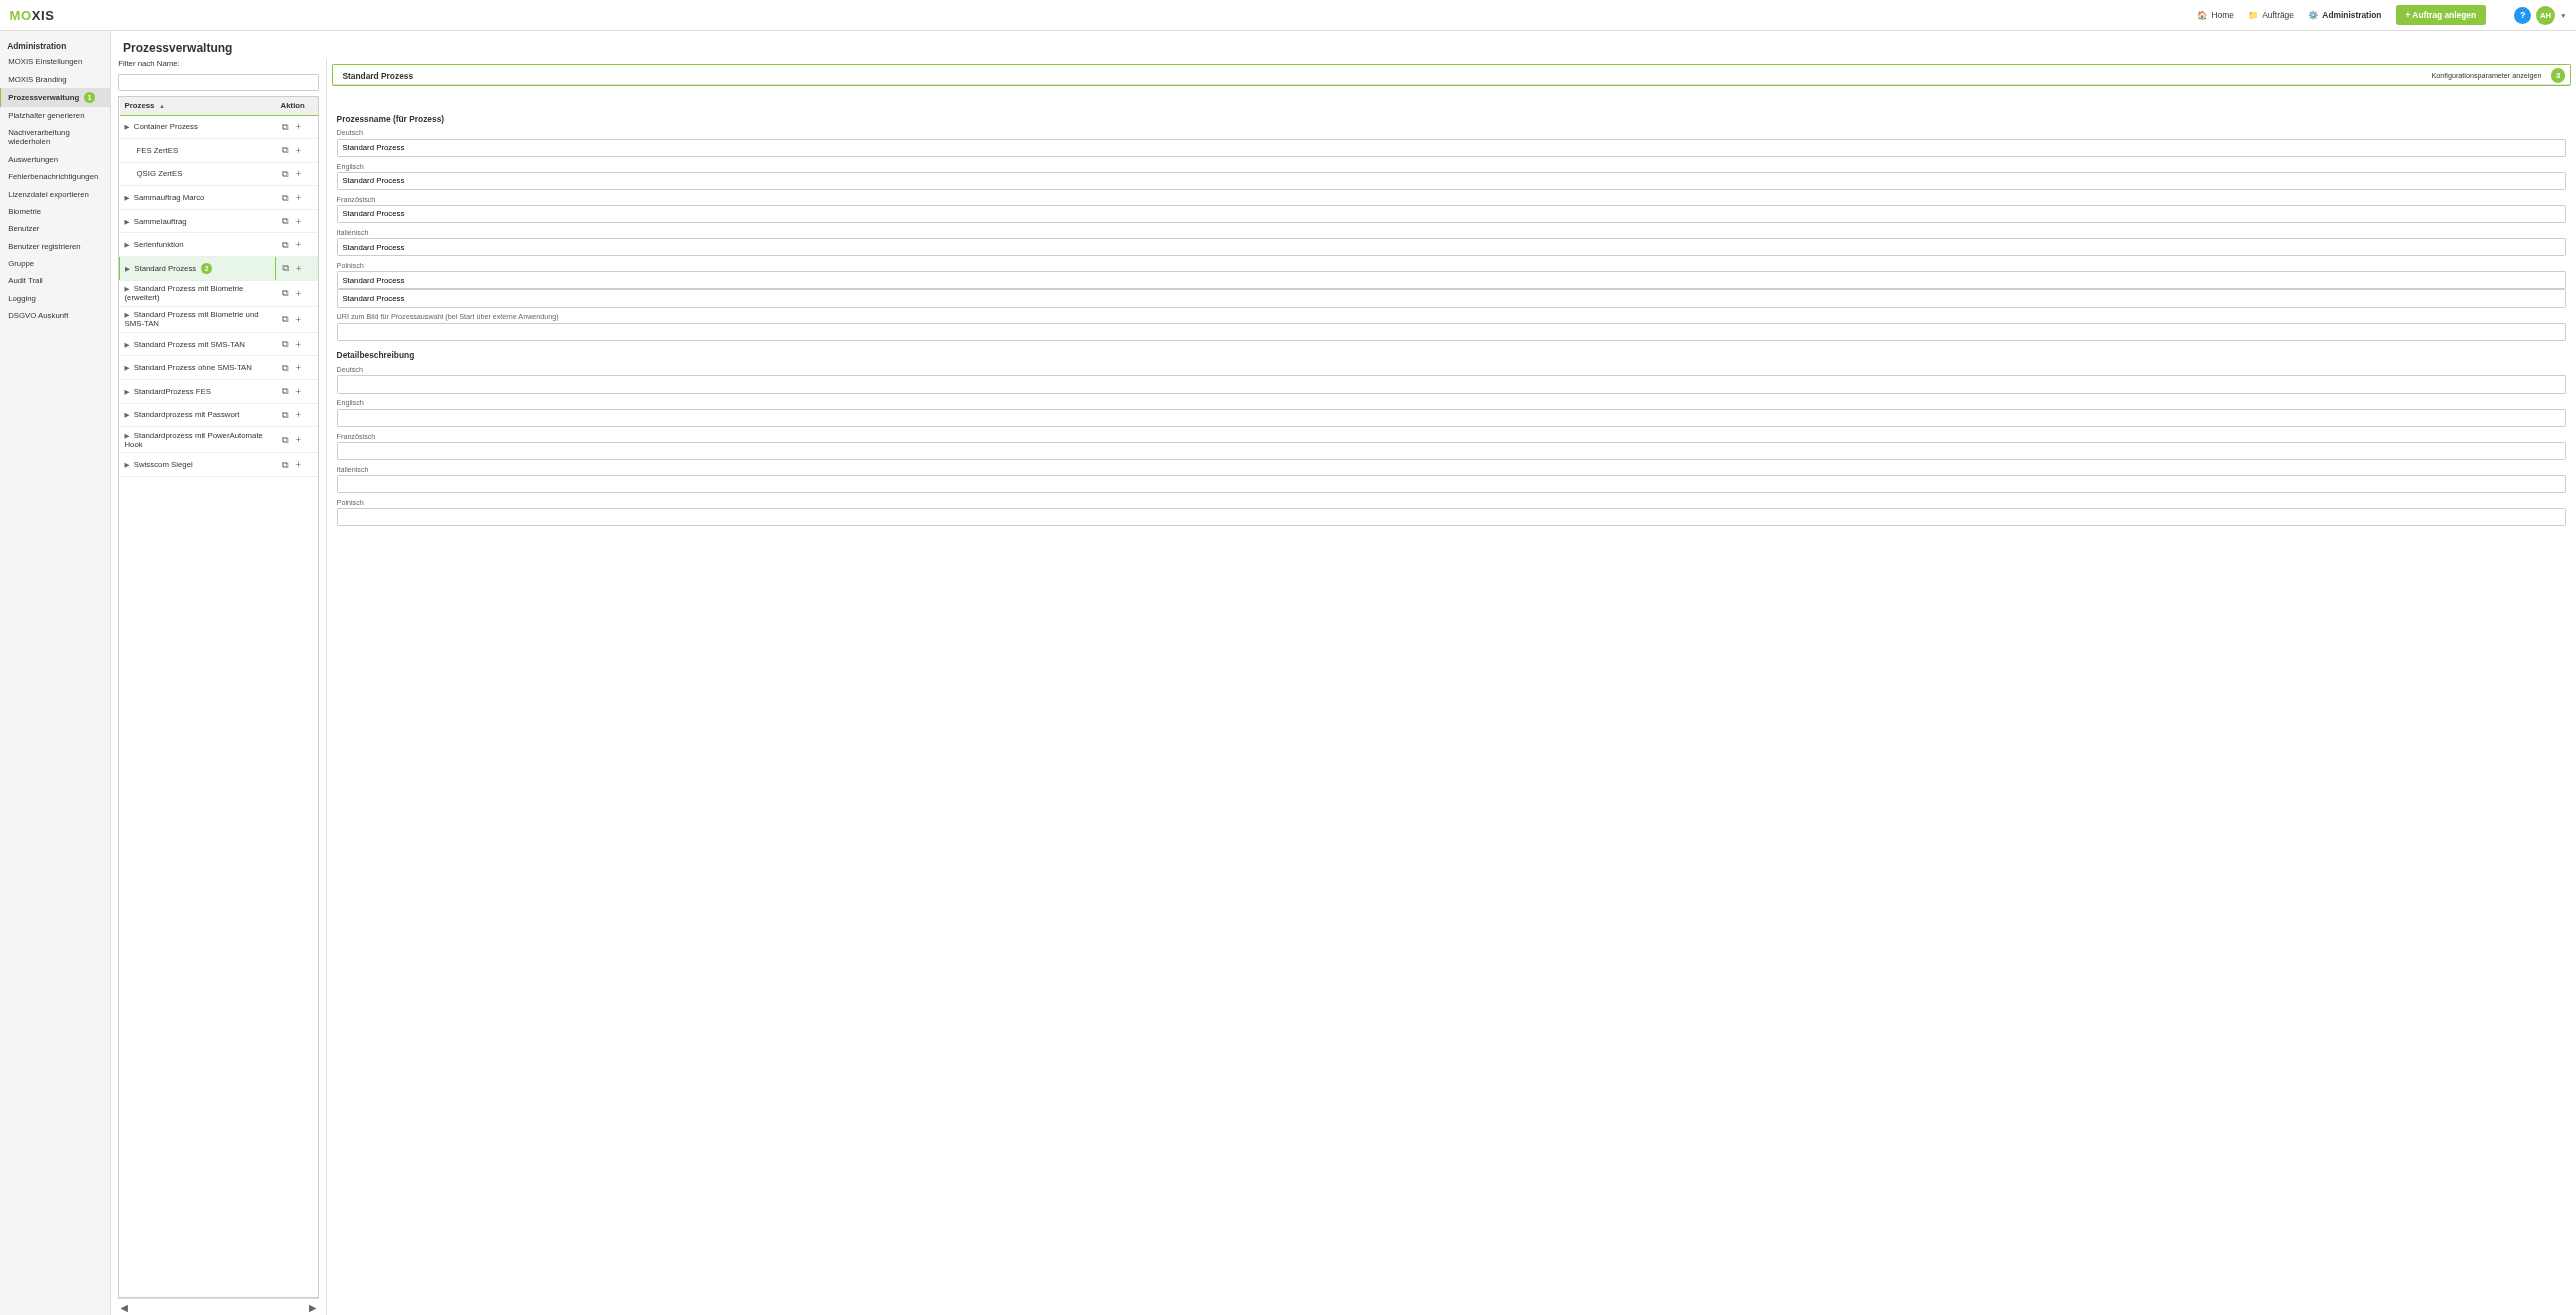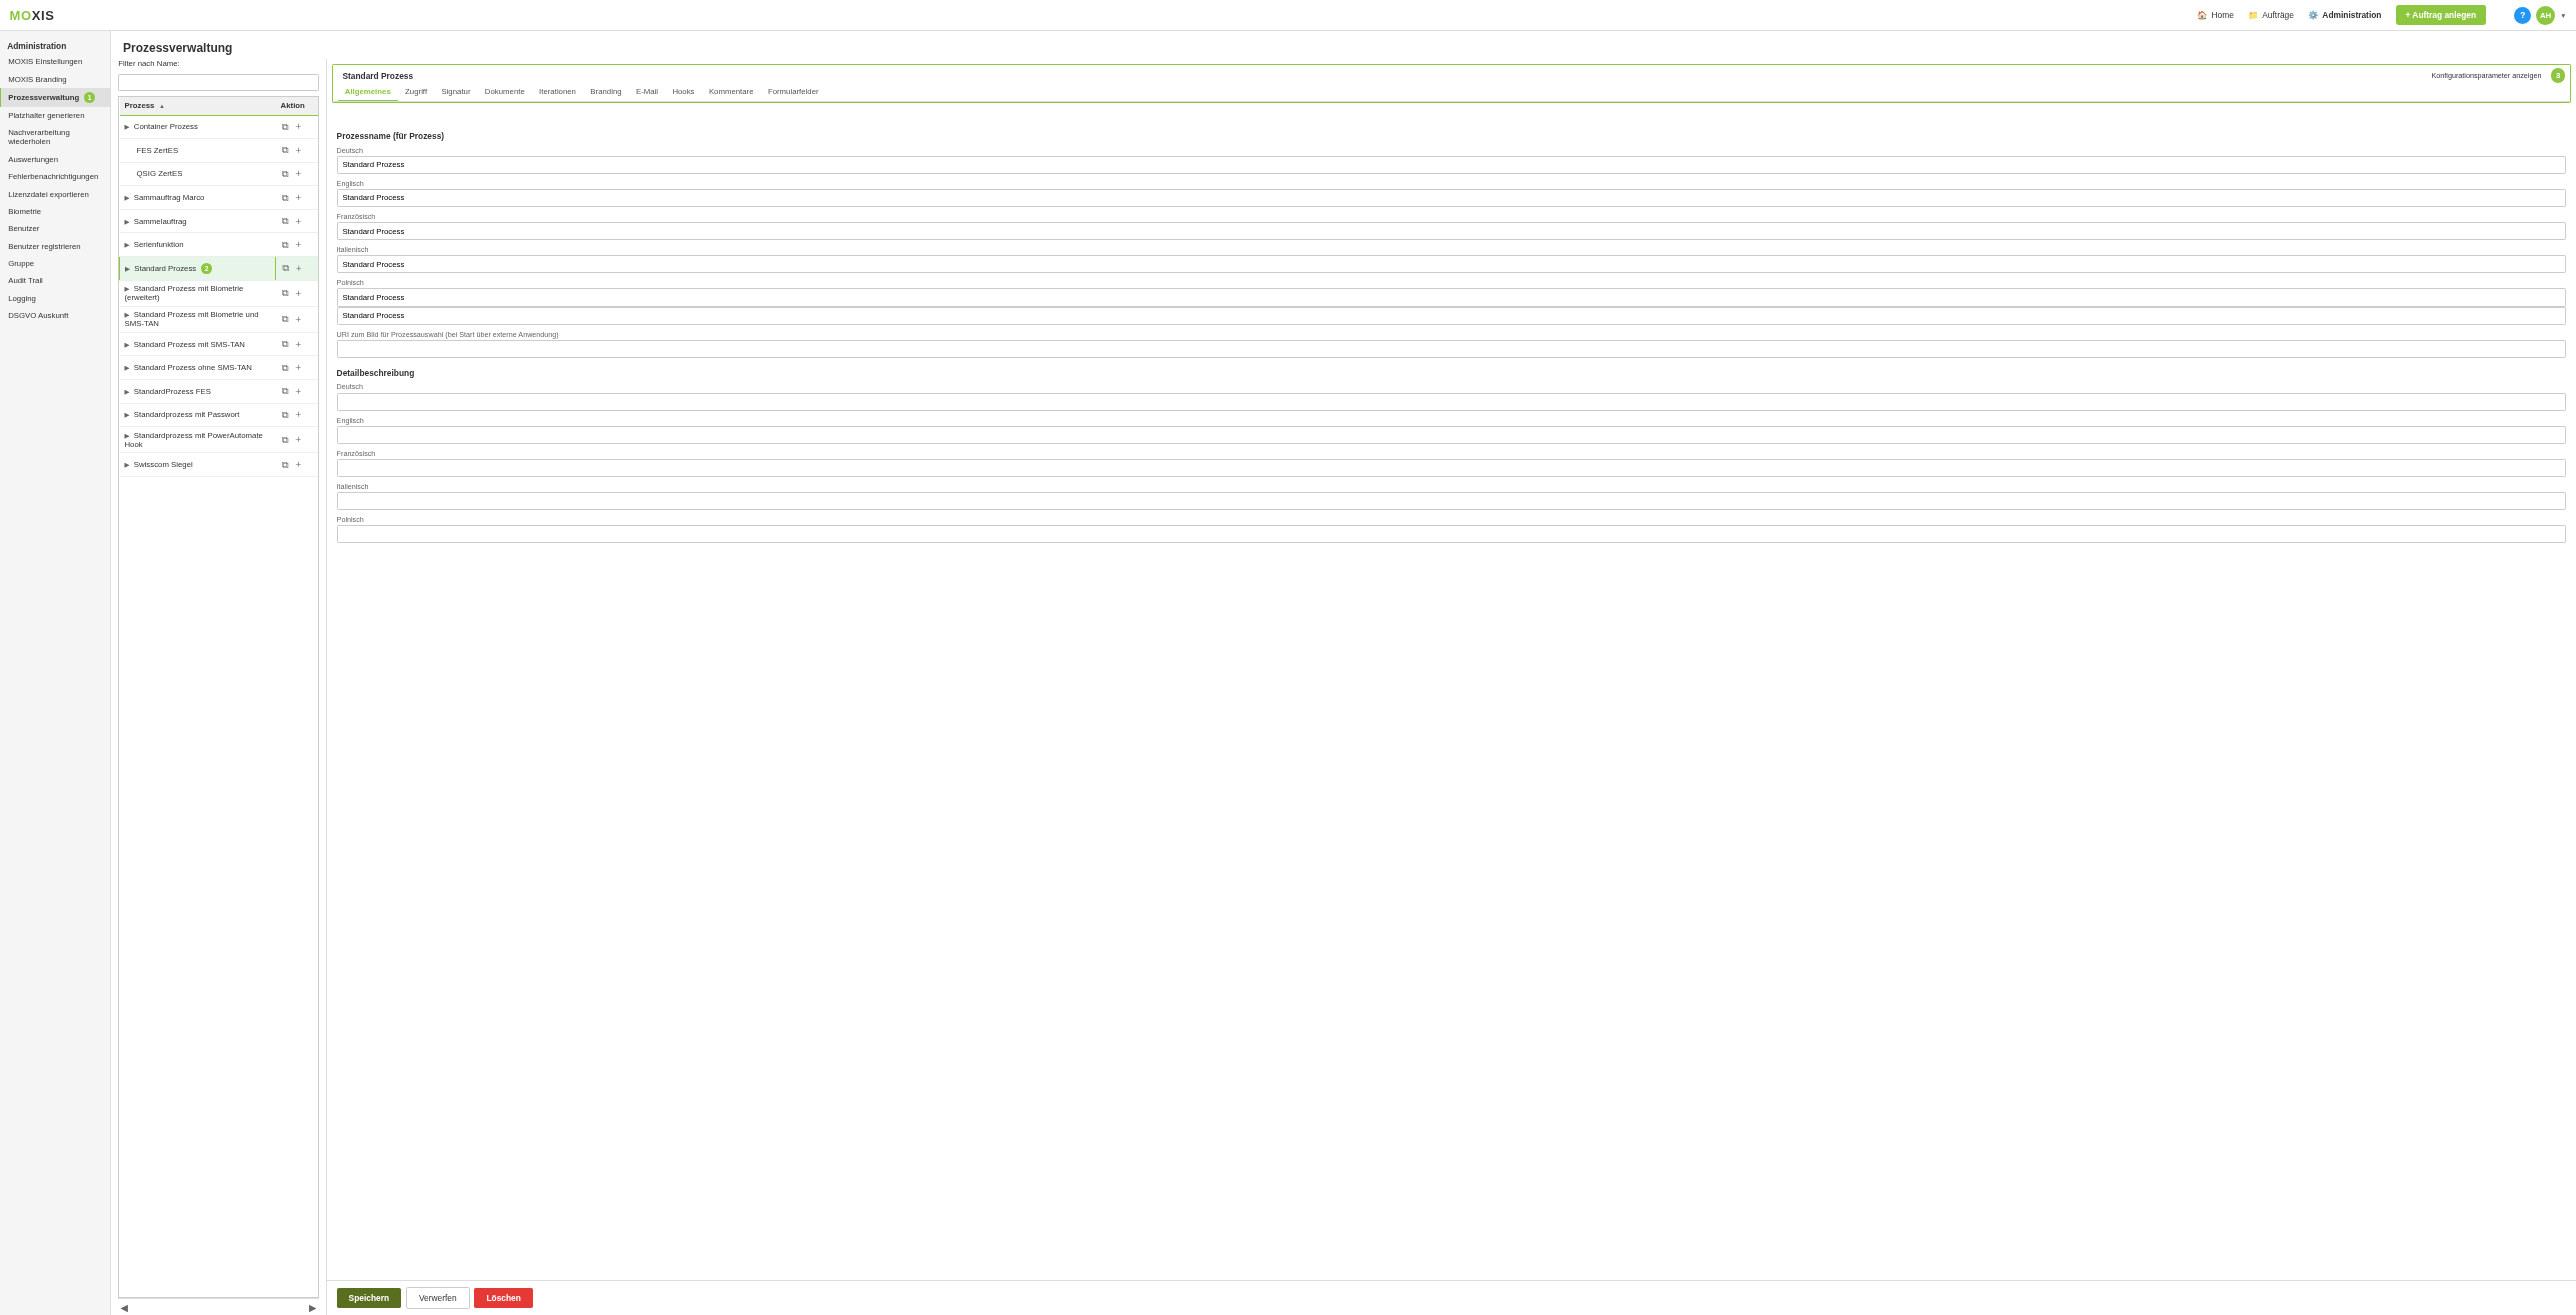--- a/index.html
+++ b/index.html
@@ -316,32 +316,20 @@
         <div class="detail-tabs-container">
           <div class="detail-tabs-header">
             <div style="display:flex; flex-direction:column; width:100%;">
               <div style="display:flex; align-items:center; justify-content:space-between;">
                 <div class="detail-panel-title">Standard Prozess</div>
                 <div style="display:flex; align-items:center; gap:2.4px;">
                   <span class="config-link">Konfigurationsparameter anzeigen</span>
                   <span class="badge-circle">3</span>
                 </div>
               </div>
-              <div class="tabs-row" id="detail-tabs">
-                  <div class="tab active">Allgemeines</div>
-                  <div class="tab">Zugriff</div>
-                  <div class="tab">Signatur</div>
-                  <div class="tab">Dokumente</div>
-                  <div class="tab">Iterationen</div>
-                  <div class="tab">Branding</div>
-                  <div class="tab">E-Mail</div>
-                  <div class="tab">Hooks</div>
-                  <div class="tab">Kommentare</div>
-                  <div class="tab">Formularfelder</div>
-                </div>
             </div>
           </div>
         </div>
 
         <div class="detail-content">
           <div class="field-group-title">Prozessname (für Prozess)</div>
 
           <div class="field-label">Deutsch</div>
           <input class="field-input has-value" type="text" value="Standard Prozess" style="">
 
@@ -373,23 +361,18 @@
           <div class="field-label">Französisch</div>
           <input class="field-input" type="text" style="">
 
           <div class="field-label">Italienisch</div>
           <input class="field-input" type="text" style="">
 
           <div class="field-label">Polnisch</div>
           <input class="field-input" type="text" style="">
         </div>
 
-        <div class="detail-footer">
-          <button class="btn-save">Speichern</button>
-          <button class="btn-discard">Verwerfen</button>
-          <button class="btn-delete">Löschen</button>
-        </div>
       </div>
 
     </div>
   </div>
 </div>
 
 
 </body></html>

